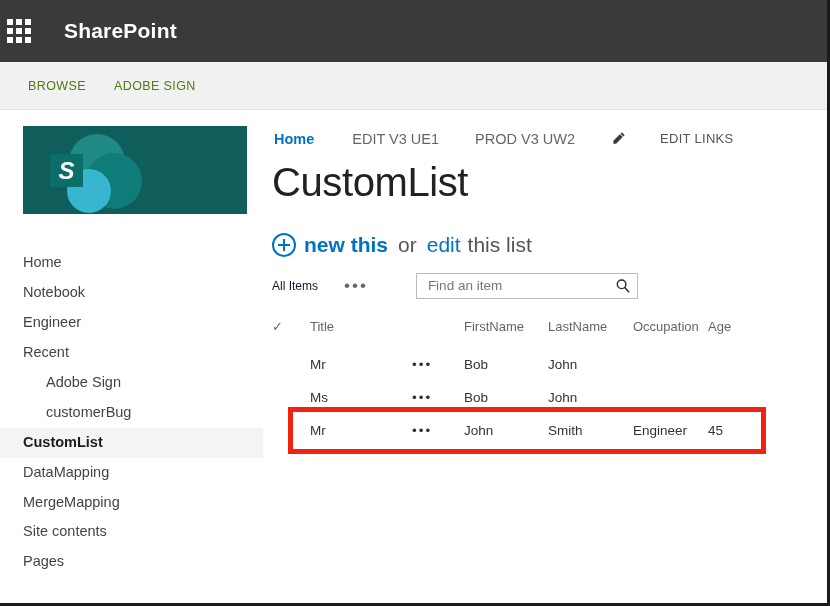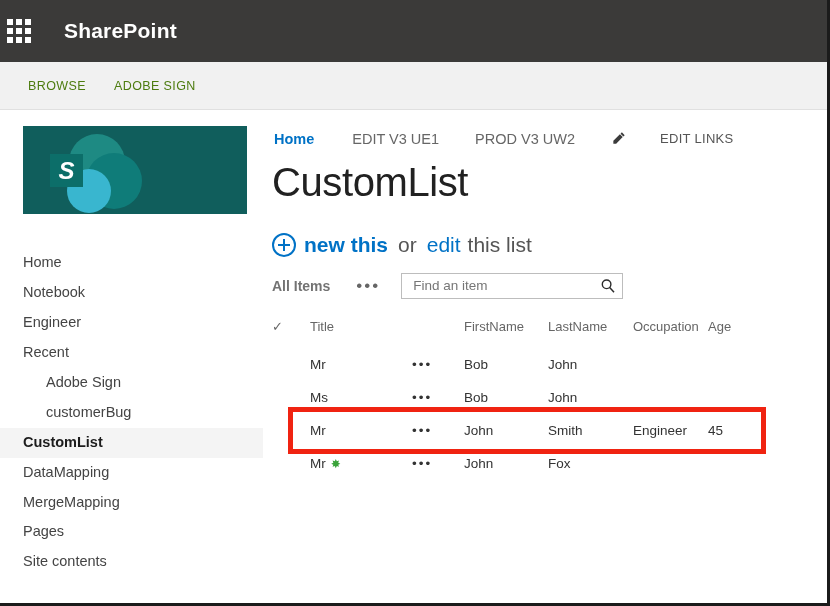--- a/index.html
+++ b/index.html
@@ -251,34 +251,34 @@
   .lnk-edit { color: #0072c6; cursor: pointer; }
   .txt-thislist { color: #555555; margin-left: 7px; }
 
   .viewbar {
     margin-top: 16px;
     padding-left: 9px;
     display: flex;
     align-items: center;
   }
   .viewname {
-    font-size: 14px;
-    font-weight: bold;
-    color: #737373;
+    font-size: 12px;
+    font-weight: normal;
+    color: #0f172a;
     cursor: pointer;
   }
   .view-ellipsis {
     color: #666666;
     font-size: 17px;
     margin-left: 26px;
     letter-spacing: 2px;
     cursor: pointer;
   }
   .searchbox {
-    margin-left: 21px;
+    margin-left: 48px;
     width: 222px;
     height: 26px;
     border: 1px solid #bdbdbd;
     background: #ffffff;
     display: flex;
     align-items: center;
     box-sizing: border-box;
     padding: 0 6px 0 9px;
   }
   .searchbox input {
@@ -395,22 +395,22 @@
       <div class="quicklaunch">
         <div class="ql-item">Home</div>
         <div class="ql-item">Notebook</div>
         <div class="ql-item">Engineer</div>
         <div class="ql-item">Recent</div>
         <div class="ql-item child">Adobe Sign</div>
         <div class="ql-item child">customerBug</div>
         <div class="ql-item selected">CustomList</div>
         <div class="ql-item">DataMapping</div>
         <div class="ql-item">MergeMapping</div>
+        <div class="ql-item">Site contents</div>
         <div class="ql-item">Pages</div>
-        <div class="ql-item">Site contents</div>
       </div>
     </div>
 
     <div class="maincol">
 
       <div class="toplinks">
         <div class="toplink active">Home</div>
         <div class="toplink">EDIT V3 UE1</div>
         <div class="toplink">PROD V3 UW2</div>
         <div class="editlinks">
@@ -494,31 +494,20 @@
             <tr>
               <td></td>
               <td>Mr</td>
               <td class="cell-ellipsis">•••</td>
               <td>John</td>
               <td>Smith</td>
               <td>Engineer</td>
               <td>45</td>
             </tr>
 
-            <tr>
-              <td></td>
-              <td>
-                <span>Mr</span><span class="newbadge">✸</span>
-              </td>
-              <td class="cell-ellipsis">•••</td>
-              <td>John</td>
-              <td>Fox</td>
-              <td></td>
-              <td></td>
-            </tr>
 
           </tbody>
         </table>
       </div>
 
     </div>
   </div>
 
   <div class="redbox" id="redbox" style="border-color: rgb(240, 35, 17); left: 288px; top: 406.797px; width: 478px; height: 47px;"></div>
 

